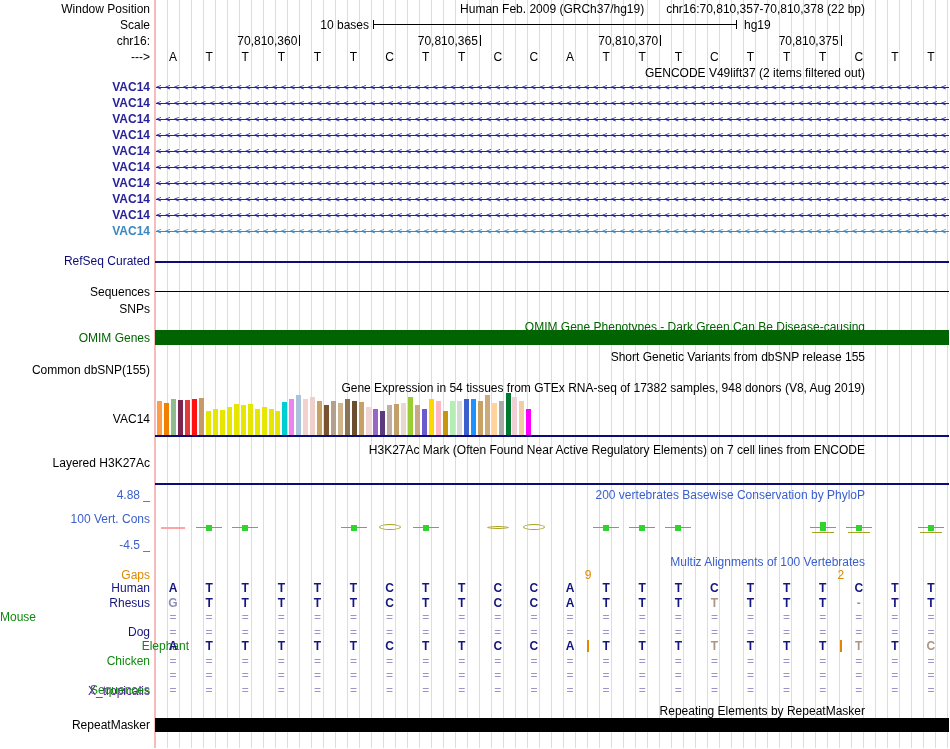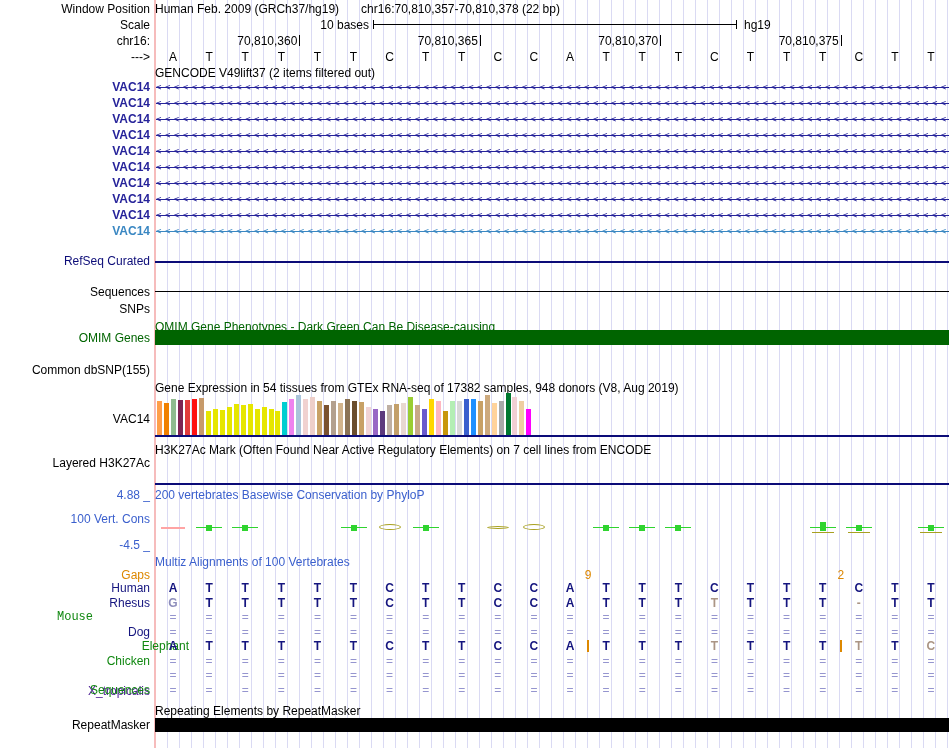--- a/index.html
+++ b/index.html
@@ -2,21 +2,21 @@
 <html><head>
 <meta charset="utf-8">
 <style>
   html,body{margin:0;padding:0;background:#fff;}
   #browser{position:relative;width:950px;height:749px;background:#fff;
     font-family:"Liberation Sans","DejaVu Sans",sans-serif;font-size:12px;color:#000;overflow:hidden;}
   .grid{position:absolute;left:155px;top:0;width:794px;height:748px;
     background-image:repeating-linear-gradient(to right,#dadaf3 0,#dadaf3 1px,transparent 1px,transparent 12px);}
   .pinkline{position:absolute;left:154px;top:0;width:2px;height:748px;background:#f6bcbc;}
   .lbl{position:absolute;left:0;width:150px;text-align:right;white-space:nowrap;}
-  .ttl{position:absolute;left:155px;width:710px;text-align:left;white-space:nowrap;}
+  .ttl{position:absolute;left:155px;width:710px;text-align:right;white-space:nowrap;}
   .abs{position:absolute;}
   .arrowrow{position:absolute;left:156px;width:793px;height:15px;line-height:15px;overflow:hidden;
     font-family:"DejaVu Sans Mono","Liberation Mono",monospace;font-size:9px;letter-spacing:3.5px;
     background-image:linear-gradient(to bottom,transparent 7px,currentColor 7px,currentColor 8px,transparent 8px);}
   .hline{position:absolute;left:155px;width:794px;}
   .tickmark{position:absolute;width:1px;height:11px;background:#000;}
   .bar{position:absolute;}
   .seqletter{position:absolute;transform:translateX(-50%);}
   .alncell{position:absolute;transform:translateX(-50%);white-space:pre;}
   .blue{color:#3a5fcd;}
@@ -104,20 +104,21 @@
   <div class="hline" style="top:261px;height:2px;background:#0c0c78"></div>
 
   <div class="lbl" style="top:285px">Sequences</div>
   <div class="hline" style="top:291px;height:1px;background:#000"></div>
   <div class="lbl" style="top:302px">SNPs</div>
 
   <div class="ttl" style="top:320px;color:#006400">OMIM Gene Phenotypes - Dark Green Can Be Disease-causing</div>
   <div class="lbl" style="top:331px;color:#006400">OMIM Genes</div>
   <div class="hline" style="top:330px;height:15px;background:#006400"></div>
 
+  <div class="ttl" style="top:350px">Short Genetic Variants from dbSNP release 155</div>
   <div class="lbl" style="top:363px">Common dbSNP(155)</div>
 
   <div class="ttl" style="top:381px">Gene Expression in 54 tissues from GTEx RNA-seq of 17382 samples, 948 donors (V8, Aug 2019)</div>
   <div class="lbl" style="top:412px">VAC14</div>
   <div id="gtexbars">
       <div class="bar" style="left: 157px; top: 401px; width: 5px; height: 34px; background: rgb(255, 158, 74);"></div>
       <div class="bar" style="left: 163.97px; top: 403px; width: 5px; height: 32px; background: rgb(240, 128, 0);"></div>
       <div class="bar" style="left: 170.94px; top: 399px; width: 5px; height: 36px; background: rgb(143, 188, 143);"></div>
       <div class="bar" style="left: 177.91px; top: 400px; width: 5px; height: 35px; background: rgb(125, 36, 83);"></div>
       <div class="bar" style="left: 184.88px; top: 400px; width: 5px; height: 35px; background: rgb(226, 59, 59);"></div>
@@ -255,21 +256,21 @@
       <div class="alncell" style="top: 595.55px; left: 606.136px; color: rgb(21, 21, 127); font-weight: bold;">T</div>
       <div class="alncell" style="top: 595.55px; left: 642.227px; color: rgb(21, 21, 127); font-weight: bold;">T</div>
       <div class="alncell" style="top: 595.55px; left: 678.318px; color: rgb(21, 21, 127); font-weight: bold;">T</div>
       <div class="alncell" style="top: 595.55px; left: 714.409px; color: rgb(171, 149, 133); font-weight: bold;">T</div>
       <div class="alncell" style="top: 595.55px; left: 750.5px; color: rgb(21, 21, 127); font-weight: bold;">T</div>
       <div class="alncell" style="top: 595.55px; left: 786.591px; color: rgb(21, 21, 127); font-weight: bold;">T</div>
       <div class="alncell" style="top: 595.55px; left: 822.682px; color: rgb(21, 21, 127); font-weight: bold;">T</div>
       <div class="alncell" style="top: 595.55px; left: 858.773px; color: rgb(171, 149, 133); font-weight: bold;">-</div>
       <div class="alncell" style="top: 595.55px; left: 894.864px; color: rgb(21, 21, 127); font-weight: bold;">T</div>
       <div class="alncell" style="top: 595.55px; left: 930.955px; color: rgb(21, 21, 127); font-weight: bold;">T</div>
-      <div class="abs" style="top: 610.1px; left: 0px; width: 150px; text-align: center; color: rgb(17, 136, 17); font-family: Liberation Mono, monospace;">Mouse</div>
+      <div class="abs" style="top: 610.1px; left: 0px; width: 150px; text-align: left; color: rgb(17, 136, 17);">Mouse</div>
       <div class="alncell" style="top: 610.1px; left: 173.045px; color: rgb(149, 149, 207); font-weight: normal;">=</div>
       <div class="alncell" style="top: 610.1px; left: 209.136px; color: rgb(149, 149, 207); font-weight: normal;">=</div>
       <div class="alncell" style="top: 610.1px; left: 245.227px; color: rgb(149, 149, 207); font-weight: normal;">=</div>
       <div class="alncell" style="top: 610.1px; left: 281.318px; color: rgb(149, 149, 207); font-weight: normal;">=</div>
       <div class="alncell" style="top: 610.1px; left: 317.409px; color: rgb(149, 149, 207); font-weight: normal;">=</div>
       <div class="alncell" style="top: 610.1px; left: 353.5px; color: rgb(149, 149, 207); font-weight: normal;">=</div>
       <div class="alncell" style="top: 610.1px; left: 389.591px; color: rgb(149, 149, 207); font-weight: normal;">=</div>
       <div class="alncell" style="top: 610.1px; left: 425.682px; color: rgb(149, 149, 207); font-weight: normal;">=</div>
       <div class="alncell" style="top: 610.1px; left: 461.773px; color: rgb(149, 149, 207); font-weight: normal;">=</div>
       <div class="alncell" style="top: 610.1px; left: 497.864px; color: rgb(149, 149, 207); font-weight: normal;">=</div>

